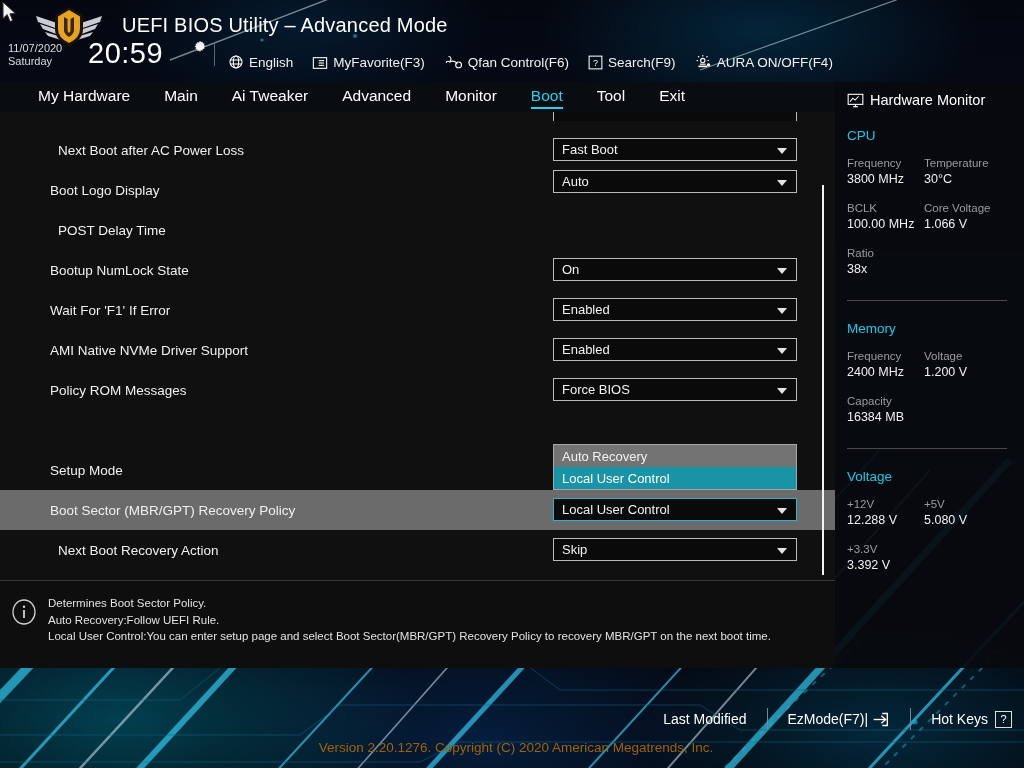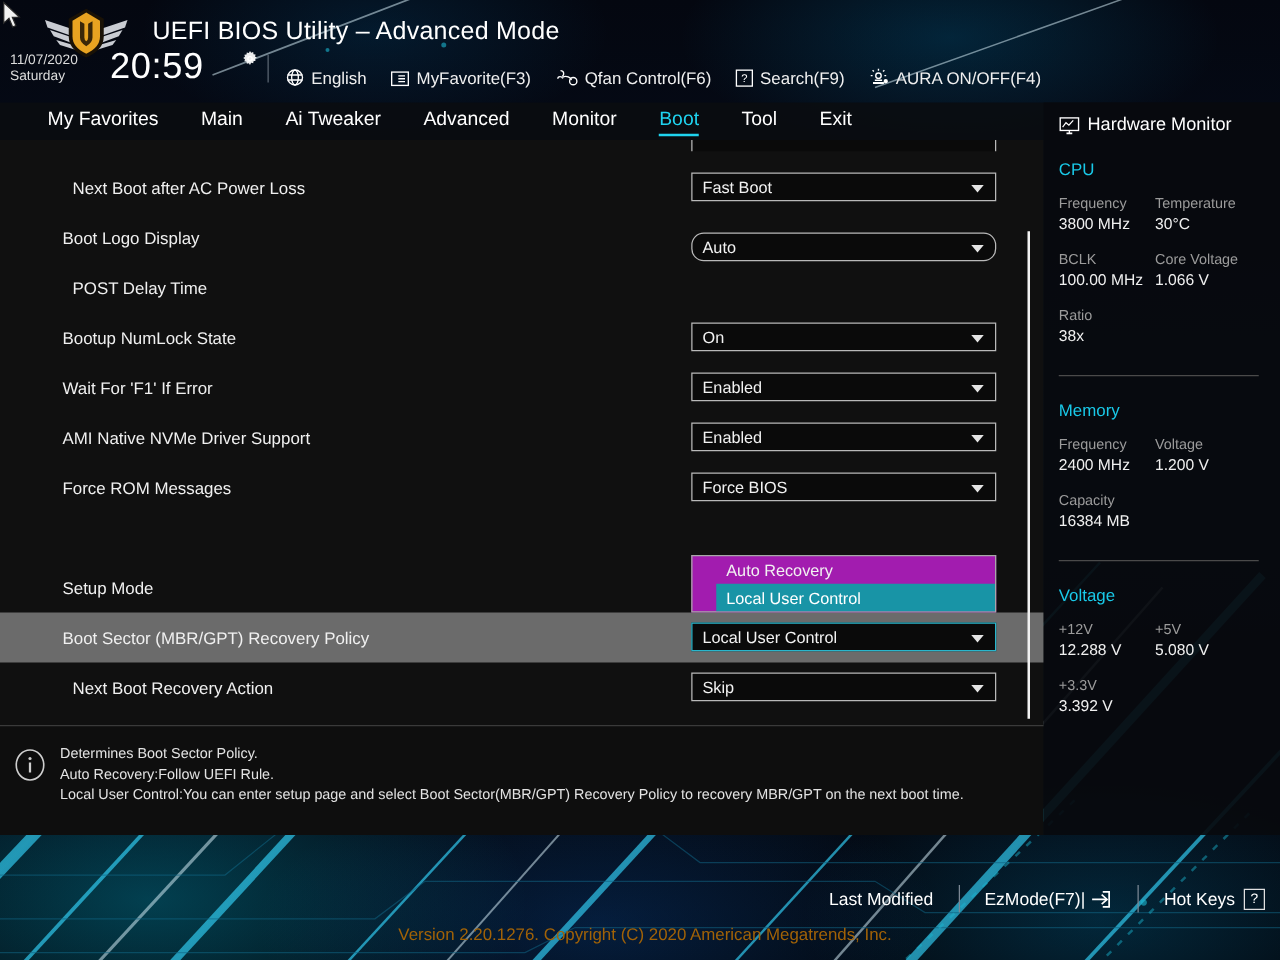--- a/index.html
+++ b/index.html
@@ -83,21 +83,21 @@
   .combo-arrow {
     position:absolute; right:9px; top:50%; margin-top:-2px;
     width:0; height:0; border-left:5px solid transparent; border-right:5px solid transparent;
     border-top:6px solid #e4e4e4;
   }
   .combo.cut { top:-14px; height:23px; border-bottom:none; }
 
   
   .dropdown {
     position:absolute; left:553px; width:244px;
-    border:1px solid #a8a8a8; background:#a21caf; z-index:20;padding-left:19px;
+    border:1px solid #a8a8a8; background:#737373; z-index:20;
   }
   .dd-opt {
     height:22px; display:flex; align-items:center;
     padding-left:8px; font-size:13px; color:#f2f2f2; white-space:nowrap;
   }
   .dd-opt.hl { background:#1894a6; color:#ffffff; }
 
   .vscroll {
     position:absolute; left:822px; top:73px; width:2px; height:390px;
     background:#f2f2f2; z-index:12;
@@ -278,21 +278,21 @@
         <circle cx="18" cy="15" r="1.6" fill="#ffffff"></circle>
       </svg>
       <span>AURA ON/OFF(F4)</span>
     </div>
 
   </div>
 </div>
 
 <div class="navbar">
   <div class="navtabs">
-    <div class="navtab">My Favorites</div>
+    <div class="navtab">My Hardware</div>
     <div class="navtab">Main</div>
     <div class="navtab">Ai Tweaker</div>
     <div class="navtab">Advanced</div>
     <div class="navtab">Monitor</div>
     <div class="navtab active">Boot</div>
     <div class="navtab">Tool</div>
     <div class="navtab">Exit</div>
   </div>
 </div>
 
@@ -303,21 +303,21 @@
   <div class="row" style="top:18px;">
     <div class="row-label indent">Next Boot after AC Power Loss</div>
     <div class="combo" style="top:8px;">
       <span class="combo-txt">Fast Boot</span>
       <span class="combo-arrow"></span>
     </div>
   </div>
 
   <div class="row" style="top:58px;">
     <div class="row-label flush">Boot Logo Display</div>
-    <div class="combo" style="top:16px;border-radius:10px;">
+    <div class="combo" style="top:0;">
       <span class="combo-txt">Auto</span>
       <span class="combo-arrow"></span>
     </div>
   </div>
 
   <div class="row" style="top:98px;">
     <div class="row-label indent">POST Delay Time</div>
   </div>
 
   <div class="row" style="top:138px;">
@@ -338,21 +338,21 @@
 
   <div class="row" style="top:218px;">
     <div class="row-label flush">AMI Native NVMe Driver Support</div>
     <div class="combo" style="top:8px;">
       <span class="combo-txt">Enabled</span>
       <span class="combo-arrow"></span>
     </div>
   </div>
 
   <div class="row" style="top:258px;">
-    <div class="row-label flush">Force ROM Messages</div>
+    <div class="row-label flush">Policy ROM Messages</div>
     <div class="combo" style="top:8px;">
       <span class="combo-txt">Force BIOS</span>
       <span class="combo-arrow"></span>
     </div>
   </div>
 
 
   <div class="row" style="top:338px;">
     <div class="row-label flush">Setup Mode</div>
   </div>

